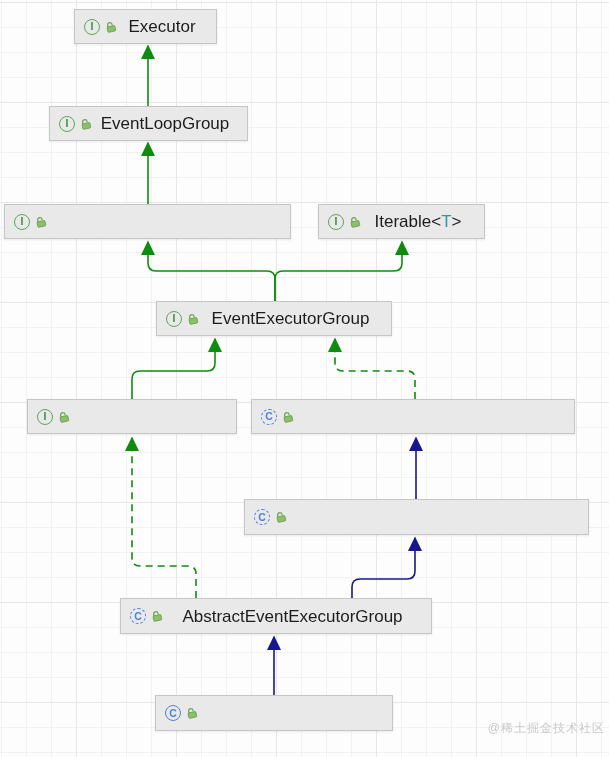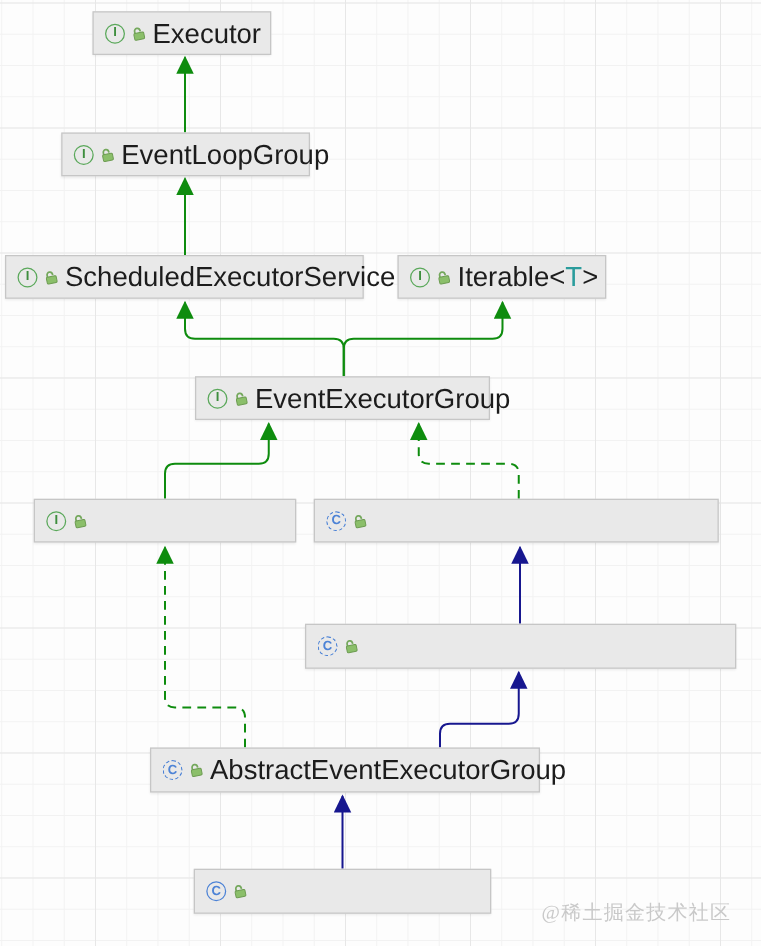--- a/index.html
+++ b/index.html
@@ -22,36 +22,36 @@
   .dashed{stroke-dasharray:7 5;}
   .node{
     position:absolute;height:35px;box-sizing:border-box;
     background:var(--node-bg,#e9e9e9);
     border:1px solid var(--node-border,#c6c6c6);
     display:flex;align-items:center;gap:5px;padding:0 8px 0 9px;
     box-shadow:0 1px 2px rgba(0,0,0,0.08);
     cursor:default;
   }
   .node .label{
-    flex:1;text-align:center;font-size:22px;color:#1c1c1c;
+    flex:1;text-align:center;font-size:17px;color:#1c1c1c;
     white-space:nowrap;line-height:1;padding-right:6px;
   }
   .badge{
     width:16px;height:16px;border-radius:50%;box-sizing:border-box;
     display:flex;align-items:center;justify-content:center;
     font-size:10.5px;font-weight:bold;flex:0 0 auto;line-height:1;
   }
   .badge-interface{border:1.5px solid #5aa85a;color:#3e8e3e;}
   .badge-class{border:1.5px solid #4d83d6;color:#4d83d6;}
   .badge-abstract{border:1.5px dashed #4d83d6;color:#4d83d6;}
   .lock{flex:0 0 auto;transform:rotate(-12deg);display:flex;}
   .generic-param{color:var(--generic-param,#2a9c9c);}
   #watermark{
-    position:absolute;right:24px;top:720px;font-size:16px;
-    color:var(--watermark-color,#c9c9c9);letter-spacing:1px;font-family:Liberation Serif, serif;
+    position:absolute;right:4px;top:720px;font-size:12px;
+    color:var(--watermark-color,#c9c9c9);letter-spacing:1px;
   }
 </style>
 </head>
 <body>
 
 <svg id="edges" xmlns="http://www.w3.org/2000/svg">
   <defs>
     <marker id="arrow-green" markerUnits="userSpaceOnUse" markerWidth="16" markerHeight="15" refX="13" refY="7" orient="auto">
       <path d="M0 0 L14.5 7 L0 14 Z" style="fill:var(--interface-edge,#0e8c0e)"></path>
     </marker>
@@ -94,21 +94,20 @@
 </div>
 
 <div class="node" style="left:4px;top:204px;width:287px;">
   <span class="badge badge-interface">I</span>
   <span class="lock">
       <svg width="12" height="12" viewBox="0 0 12 12">
         <path d="M3.1 5.4 V3.7 a2.2 2.2 0 0 1 4.4 0 V4.4" fill="none" stroke="#74a85c" stroke-width="1.4"></path>
         <rect x="2" y="5.2" width="8" height="5.5" rx="1" fill="#8bbf6a" stroke="#6d9c52" stroke-width="0.8"></rect>
       </svg>
     </span>
-  <span class="label"><span>ScheduledExecutorService</span></span>
 </div>
 
 <div class="node" style="left:318px;top:204px;width:167px;">
   <span class="badge badge-interface">I</span>
   <span class="lock">
       <svg width="12" height="12" viewBox="0 0 12 12">
         <path d="M3.1 5.4 V3.7 a2.2 2.2 0 0 1 4.4 0 V4.4" fill="none" stroke="#74a85c" stroke-width="1.4"></path>
         <rect x="2" y="5.2" width="8" height="5.5" rx="1" fill="#8bbf6a" stroke="#6d9c52" stroke-width="0.8"></rect>
       </svg>
     </span>

